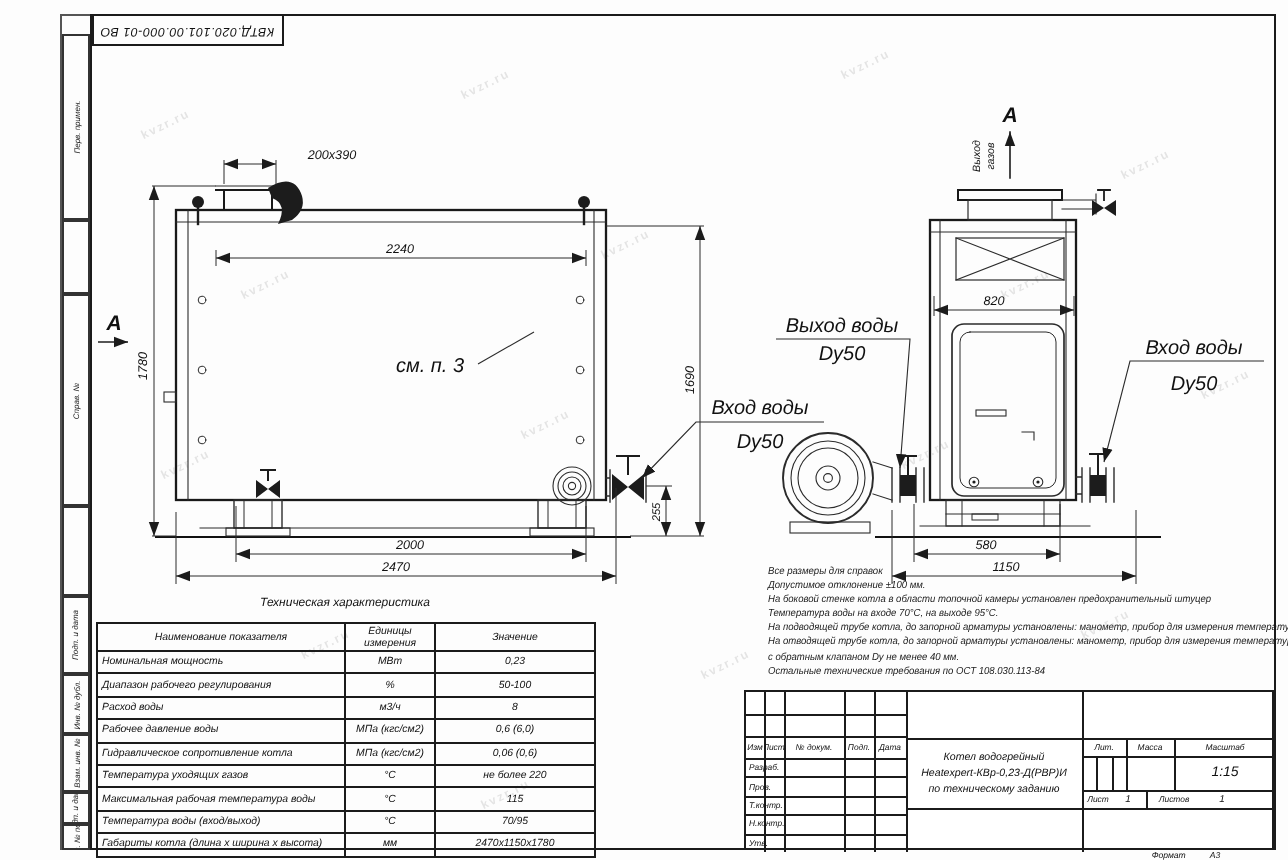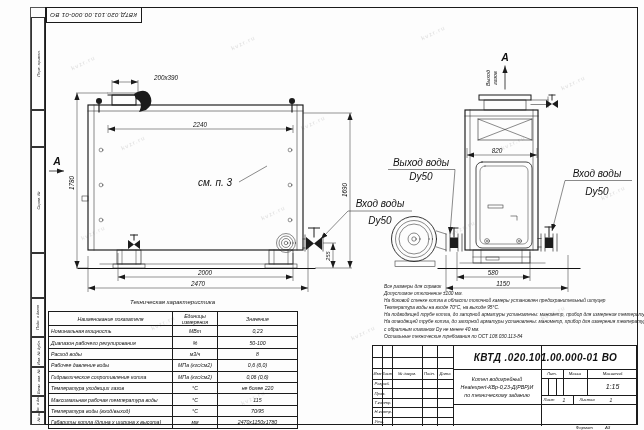--- a/index.html
+++ b/index.html
@@ -372,21 +372,20 @@
     <div class="hl" style="left:0;top:33px;width:80px"></div>
     <div class="hl" style="left:0;top:42.4px;width:80px"></div>
     <div class="hl" style="left:0;top:51.8px;width:80px"></div>
     <div class="hl" style="left:0;top:61.2px;width:80px"></div>
     <div class="hl" style="left:0;top:70.6px;width:80px"></div>
     <div class="hl" style="left:80px;top:23px;width:185px"></div>
     <div class="hl" style="left:168px;top:32px;width:97px"></div>
     <div class="hl" style="left:168px;top:49px;width:97px"></div>
     <div class="hl" style="left:80px;top:58px;width:185px"></div>
 
-    <div class="c docnum" style="left:80px;top:0;width:185px;height:23px">КВТД .020.101.00.000-01  ВО</div>
 
     <div class="c" style="left:0;top:22px;width:9px;height:11px">Изм</div>
     <div class="c" style="left:9px;top:22px;width:10px;height:11px">Лист</div>
     <div class="c" style="left:19px;top:22px;width:30px;height:11px">№ докум.</div>
     <div class="c" style="left:49px;top:22px;width:15px;height:11px">Подп.</div>
     <div class="c" style="left:64px;top:22px;width:16px;height:11px">Дата</div>
 
     <div class="c left" style="left:0;top:33px;width:19px;height:9.4px">Разраб.</div>
     <div class="c left" style="left:0;top:42.4px;width:19px;height:9.4px">Пров.</div>
     <div class="c left" style="left:0;top:51.8px;width:19px;height:9.4px">Т.контр.</div>

